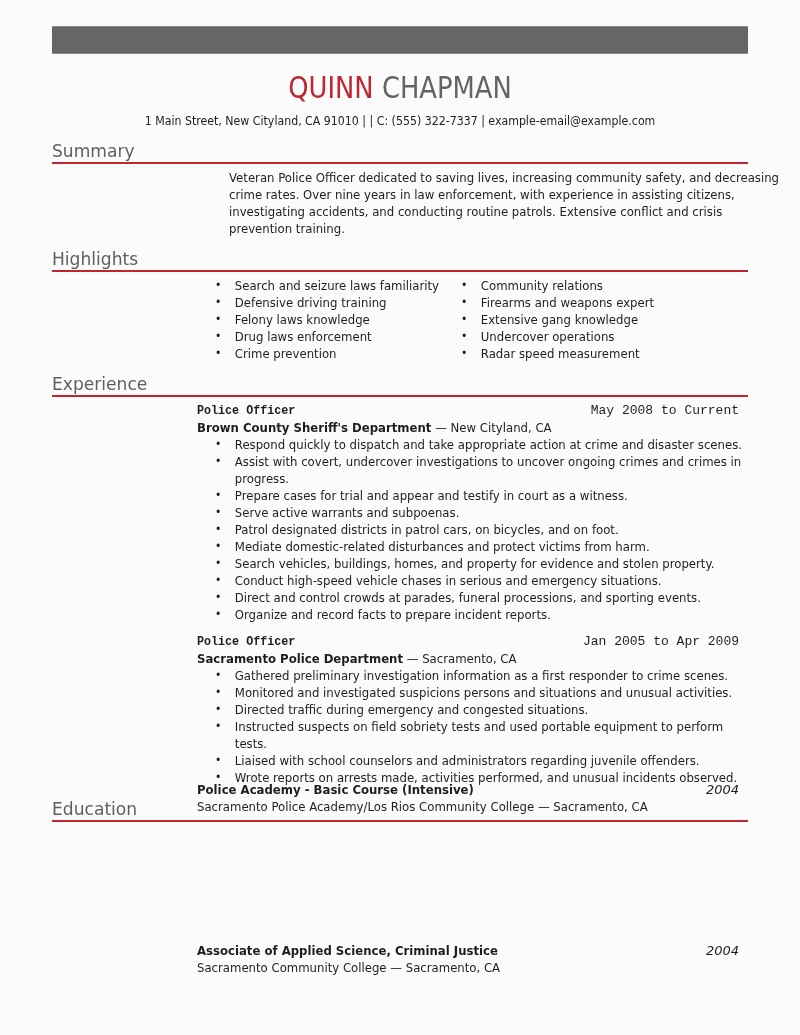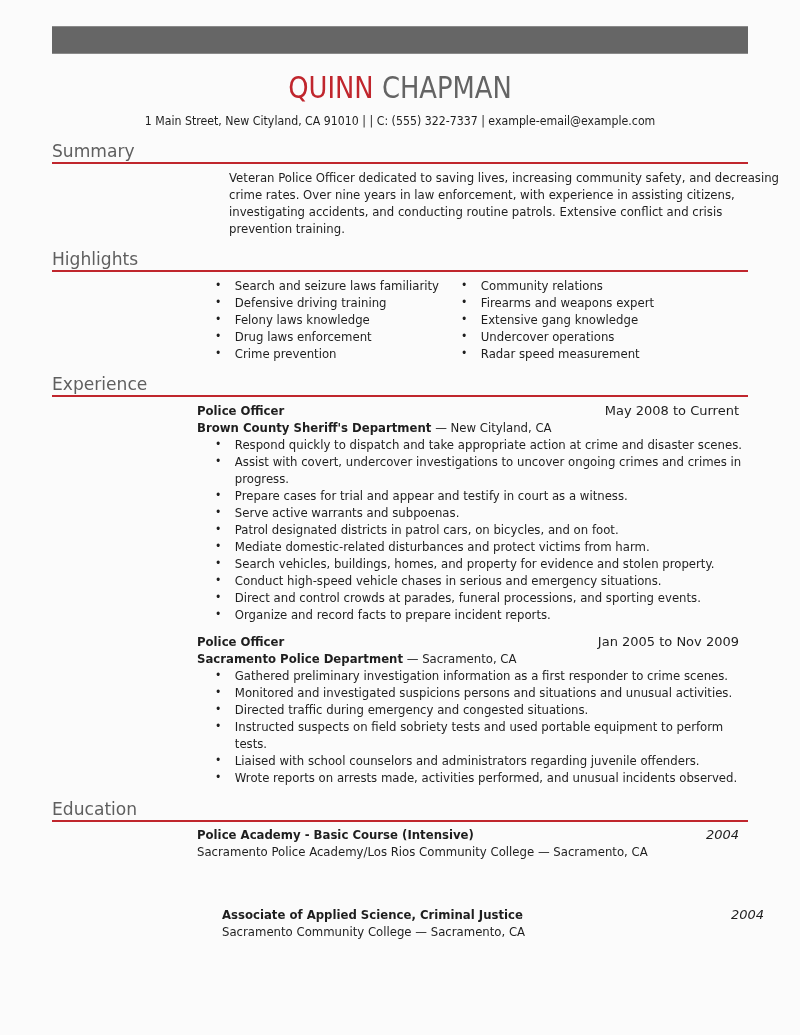--- a/index.html
+++ b/index.html
@@ -30,21 +30,21 @@
   .rule {
     position: absolute; left: 52px; width: 696px; height: 2px; background: #c0262d;
   }
   .block { position: absolute; left: 197px; width: 560px; font-size: 13px; line-height: 17px; }
   .scale { transform: scaleX(0.9); transform-origin: left; white-space: nowrap; }
   .summary-line { white-space: nowrap; }
   .hl-col { position: absolute; top: 0; }
   .bullet-row { position: relative; height: 17px; white-space: nowrap; }
   .bullet-row .dot { position: absolute; left: 0; top: 0; width: 20px; font-size: 12px; }
   .bullet-row .txt { position: absolute; left: 22px; top: 0; }
-  .job-title { font-weight: bold; white-space: nowrap; height: 17px; position: relative; }
+  .job-title { font-weight: bold; white-space: nowrap; height: 17px; position: relative; font-family: Liberation Mono, monospace; }
   .job-date { position: absolute; right: 9px; top: 0; font-weight: normal; white-space: nowrap; }
   .job-org { height: 17px; white-space: nowrap; }
   .job-org b { font-weight: bold; }
   .exp-ul { margin-left: 18px; position: relative; }
   .exp-li { position: relative; padding-left: 22px; white-space: nowrap; }
   .exp-li .dot { position: absolute; left: 0; top: 0; font-size: 12px; }
   .edu-entry { position: relative; }
   .edu-title { font-weight: bold; height: 17px; white-space: nowrap; }
   .edu-year { position: absolute; right: 9px; top: 0; font-style: italic; }
   .edu-sub { height: 17px; white-space: nowrap; }
@@ -143,51 +143,51 @@
     <div class="exp-li"><span class="dot">•</span><span>Search vehicles, buildings, homes, and property for evidence and stolen property.</span></div>
     <div class="exp-li"><span class="dot">•</span><span>Conduct high-speed vehicle chases in serious and emergency situations.</span></div>
     <div class="exp-li"><span class="dot">•</span><span>Direct and control crowds at parades, funeral processions, and sporting events.</span></div>
     <div class="exp-li"><span class="dot">•</span><span>Organize and record facts to prepare incident reports.</span></div>
   </div>
 </div>
 
 <div class="block" style="top:633px; width:551px;">
   <div class="job-title">
     <span class="scale" style="display:inline-block;">Police Officer</span>
-    <span class="job-date">Jan 2005 to Nov 2009</span>
+    <span class="job-date">Jan 2005 to Apr 2009</span>
   </div>
   <div class="job-org scale">
     <b>Sacramento Police Department</b>
     <span>—</span>
     <span>Sacramento, CA</span>
   </div>
   <div class="exp-ul scale">
     <div class="exp-li"><span class="dot">•</span><span>Gathered preliminary investigation information as a first responder to crime scenes.</span></div>
     <div class="exp-li"><span class="dot">•</span><span>Monitored and investigated suspicions persons and situations and unusual activities.</span></div>
     <div class="exp-li"><span class="dot">•</span><span>Directed traffic during emergency and congested situations.</span></div>
     <div class="exp-li"><span class="dot">•</span><span>Instructed suspects on field sobriety tests and used portable equipment to perform</span><br><span>tests.</span></div>
     <div class="exp-li"><span class="dot">•</span><span>Liaised with school counselors and administrators regarding juvenile offenders.</span></div>
     <div class="exp-li"><span class="dot">•</span><span>Wrote reports on arrests made, activities performed, and unusual incidents observed.</span></div>
   </div>
 </div>
 
 <div class="section-title" style="top:798px;">Education</div>
 <div class="rule" style="top:820px;"></div>
 
-<div class="block edu-entry" style="top:826px; width:551px;">
+<div class="block edu-entry" style="top:781px; width:551px;">
   <div class="edu-title scale">Police Academy - Basic Course (Intensive)</div>
   <span class="edu-year">2004</span>
   <div class="edu-sub scale">
     <span>Sacramento Police Academy/Los Rios Community College</span>
     <span>—</span>
     <span>Sacramento, CA</span>
   </div>
 </div>
 
-<div class="block edu-entry" style="top:872px; width:551px;margin-left:25px;">
+<div class="block edu-entry" style="top:908px; width:551px;">
   <div class="edu-title scale">Associate of Applied Science, Criminal Justice</div>
   <span class="edu-year">2004</span>
   <div class="edu-sub scale">
     <span>Sacramento Community College</span>
     <span>—</span>
     <span>Sacramento, CA</span>
   </div>
 </div>
 
 </body></html>

